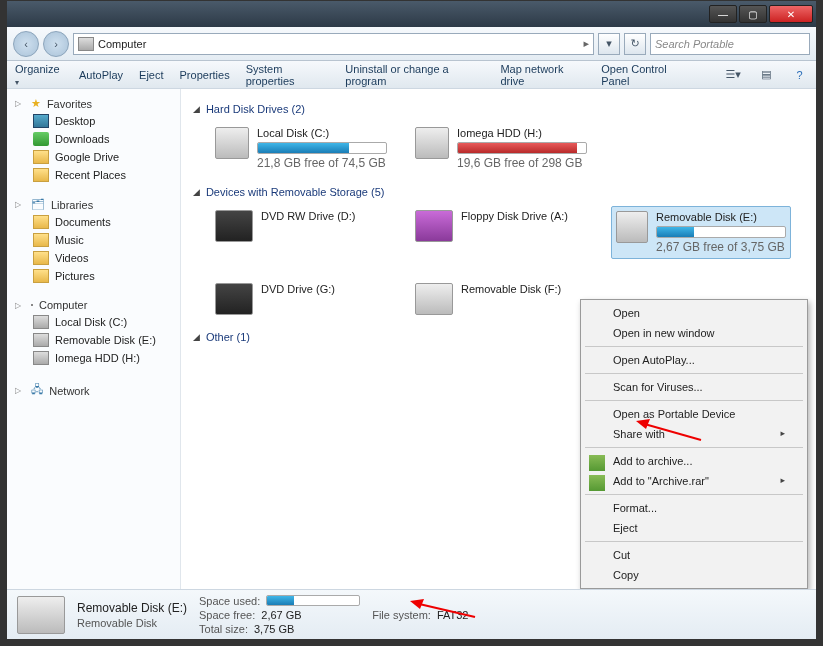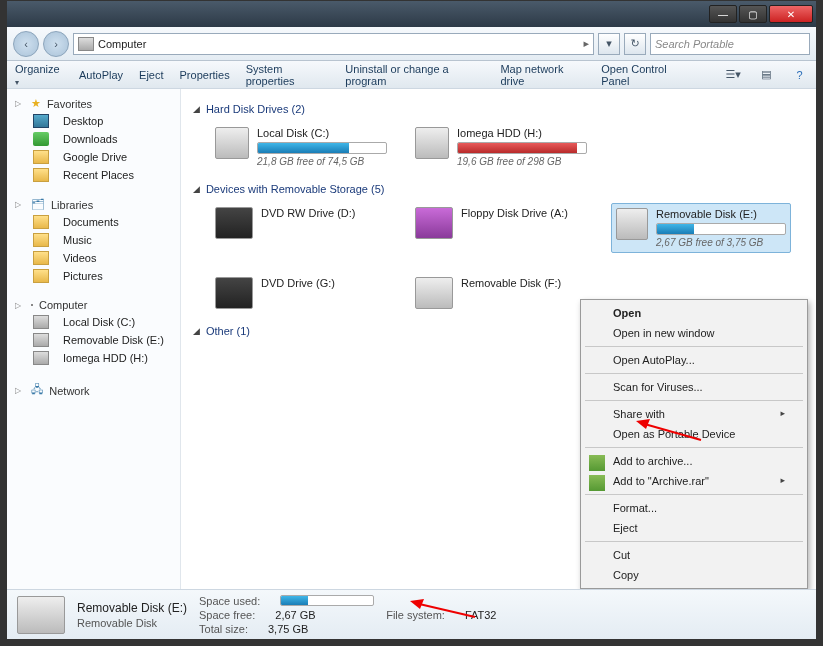--- a/index.html
+++ b/index.html
@@ -19,21 +19,21 @@
 .menubar { height: 20px; background: linear-gradient(#f7fafc,#e9eef3); display: flex; align-items: center; padding: 0 6px; gap: 14px; color: #222; border-bottom: 1px solid #cdd7e1; }
 .toolbar { height: 28px; background: linear-gradient(#f6f9fc,#e0e8ef); border-bottom: 1px solid #cdd7e1; display: flex; align-items: center; padding: 0 8px; gap: 16px; color: #1a3a5a; }
 .toolbar .tbdrop::after { content: " ▾"; color: #456; font-size: 8px; }
 .toolbar .spacer { flex: 1; }
 .tbicon { width: 18px; height: 18px; display: flex; align-items: center; justify-content: center; color: #456; border: 1px solid transparent; }
 .body { flex: 1; display: flex; background: #fff; }
 .sidebar { width: 174px; background: #fafcfe; border-right: 1px solid #e0e6ec; padding: 6px 0; }
 .sgroup { margin-bottom: 12px; }
 .sghead { display: flex; align-items: center; gap: 6px; padding: 2px 8px; color: #333; }
 .sghead .tri { color: #888; font-size: 8px; width: 10px; }
-.sitem { display: flex; align-items: center; gap: 14px; padding: 2px 8px 2px 26px; color: #222; }
+.sitem { display: flex; align-items: center; gap: 6px; padding: 2px 8px 2px 26px; color: #222; }
 .sitem .ic { width: 16px; height: 14px; display: inline-block; }
 .ic-star { color: #e8b020; }
 .ic-monitor { background: linear-gradient(#5ac,#379); border: 1px solid #246; }
 .ic-down { background: linear-gradient(#6c6,#393); border-radius: 2px; }
 .ic-folder { background: linear-gradient(#ffe08a,#e8b84a); border: 1px solid #c9a040; }
 .ic-lib { color: #3a7aa8; }
 .ic-comp { background: linear-gradient(#ddd,#aaa); border: 1px solid #888; }
 .ic-net { color: #3a7aa8; }
 .content { flex: 1; padding: 10px 12px; overflow: hidden; position: relative; }
 .catrow { display: flex; align-items: center; gap: 6px; margin: 4px 0 8px; color: #1a3a7a; }
@@ -44,32 +44,32 @@
 .dicon { width: 38px; height: 32px; background: linear-gradient(#eee,#bbb); border: 1px solid #999; border-radius: 2px; position: relative; }
 .dicon.floppy { background: linear-gradient(#c96bd8,#8a3a9a); }
 .dicon.dvd { background: linear-gradient(#444,#222); }
 .dinfo { flex: 1; }
 .dname { color: #222; margin-bottom: 3px; }
 .dbar { width: 130px; height: 12px; background: #fff; border: 1px solid #aaa; border-radius: 2px; overflow: hidden; margin-bottom: 2px; }
 .dbar .fill { height: 100%; }
 .fill-c { width: 71%; background: linear-gradient(#3fb6e8,#1a7db6); }
 .fill-h { width: 93%; background: linear-gradient(#e85a5a,#b82a2a); }
 .fill-e { width: 29%; background: linear-gradient(#3fb6e8,#1a7db6); }
-.dfree { color: #666; font-size: 10px; font-style: italic; }
+.dfree { color: #666; font-size: 12px; }
 .ctxmenu { position: absolute; top: 210px; right: 8px; width: 228px; background: #f2f2f2; border: 1px solid #9a9a9a; box-shadow: 2px 3px 6px rgba(0,0,0,.3); padding: 3px 2px; }
 .ctxitem { padding: 4px 20px 4px 30px; color: #222; position: relative; display: flex; justify-content: space-between; }
-.ctxitem.bold { font-weight: bold; }
+.ctxitem.bold { font-weight: normal; }
 .ctxsep { height: 1px; background: #c8c8c8; margin: 3px 2px; }
 .ctxitem .ic { position: absolute; left: 6px; width: 16px; height: 16px; }
 .ctxarrow::after { content: "▸"; color: #444; font-size: 9px; }
 .statusbar { height: 50px; background: linear-gradient(#f4f8fb,#e4ecf3); border-top: 1px solid #cdd7e1; display: flex; align-items: center; padding: 4px 10px; gap: 12px; }
 .sbicon { width: 48px; height: 38px; background: linear-gradient(#eee,#bbb); border: 1px solid #999; border-radius: 2px; }
 .sbcol { display: flex; flex-direction: column; gap: 2px; color: #555; }
 .sbcol .big { color: #222; font-size: 12px; }
-.sbline { display: flex; align-items: center; gap: 20px; }
+.sbline { display: flex; align-items: center; gap: 6px; }
 .sbbar { width: 94px; height: 11px; background: #fff; border: 1px solid #aaa; border-radius: 2px; overflow: hidden; }
 .sbbar .f { height: 100%; width: 29%; background: linear-gradient(#3fb6e8,#1a7db6); }
 .arrow { position: absolute; pointer-events: none; }
 .arrow svg { overflow: visible; }
 </style>
 </head>
 <body>
 
 <div class="window">
   <div class="titlebar">
@@ -258,24 +258,24 @@
         </div>
 
       <div class="ctxmenu">
         <div class="ctxitem bold">Open</div>
         <div class="ctxitem">Open in new window</div>
         <div class="ctxsep"></div>
         <div class="ctxitem">Open AutoPlay...</div>
         <div class="ctxsep"></div>
         <div class="ctxitem">Scan for Viruses...</div>
         <div class="ctxsep"></div>
+        <div class="ctxitem">Open as Portable Device</div>
         <div class="ctxitem ctxarrow">
             <span>Share with</span>
           </div>
-        <div class="ctxitem">Open as Portable Device</div>
         <div class="ctxsep"></div>
         <div class="ctxitem">
             <span class="ic" style="background:linear-gradient(#8b5,#593);"></span>
             <span>Add to archive...</span>
           </div>
         <div class="ctxitem ctxarrow">
             <span class="ic" style="background:linear-gradient(#8b5,#593);"></span>
             <span>Add to "Archive.rar"</span>
           </div>
         <div class="ctxsep"></div>

